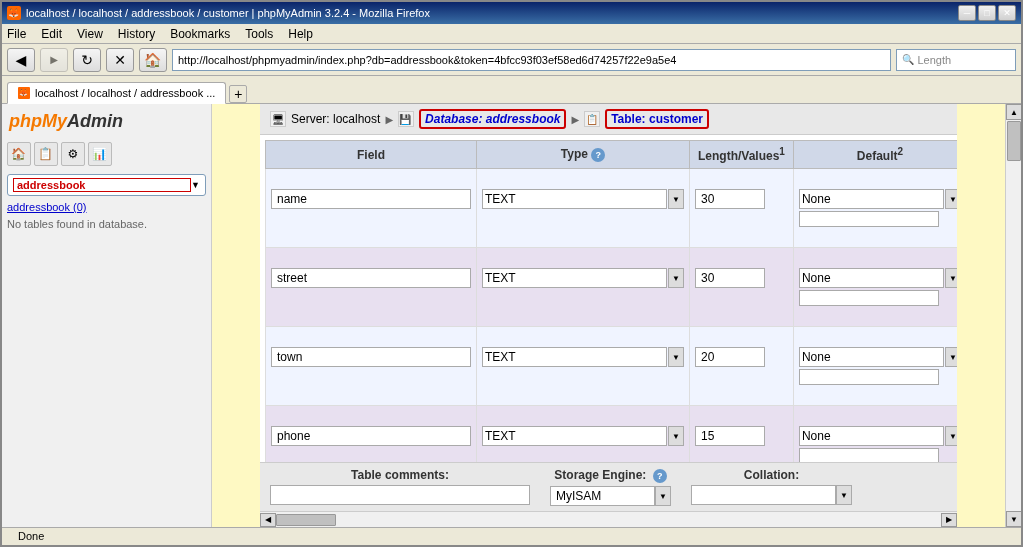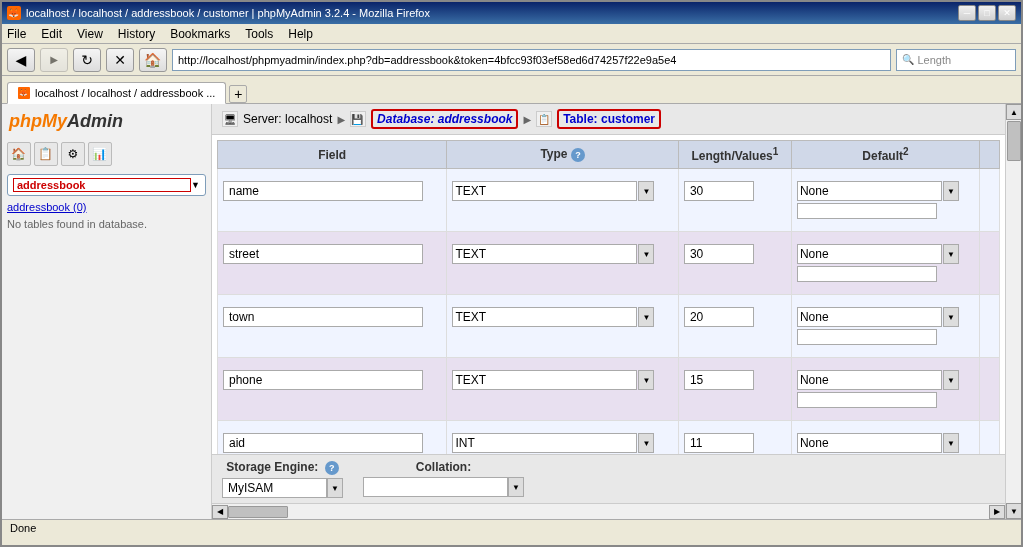--- a/index.html
+++ b/index.html
@@ -24,21 +24,21 @@
     .address-text { font-size: 11px; color: #000; }
     .search-bar { width: 120px; height: 22px; border: 1px solid #7f9db9; background: white; display: flex; align-items: center; padding: 2px 5px; }
 
     .tab-bar { background: #ece9d8; padding: 3px 5px 0; display: flex; align-items: flex-end; border-bottom: 1px solid #aaa; height: 28px; }
     .tab { background: #ece9d8; border: 1px solid #aaa; border-bottom: none; padding: 3px 10px; font-size: 11px; border-radius: 3px 3px 0 0; display: flex; align-items: center; gap: 5px; height: 22px; }
     .tab.active { background: white; border-bottom: 1px solid white; margin-bottom: -1px; z-index: 1; }
     .tab-icon { width: 12px; height: 12px; background: #ff6600; border-radius: 1px; display: inline-flex; align-items: center; justify-content: center; color: white; font-size: 7px; }
     .tab-plus { width: 18px; height: 18px; border: 1px solid #aaa; background: #ece9d8; border-radius: 2px; display: flex; align-items: center; justify-content: center; cursor: pointer; font-size: 14px; margin-left: 3px; }
 
     
-    .content-area { display: flex; flex: 1; background: #fef9c3; overflow: hidden; }
+    .content-area { display: flex; flex: 1; background: #fef9c3; overflow: hidden; gap: 48px; }
 
     
     .sidebar { width: 210px; min-width: 210px; background: #f0f0f0; border-right: 1px solid #ccc; padding: 5px; overflow-y: auto; }
     .phpmyadmin-logo { color: #f57900; font-size: 18px; font-weight: bold; font-style: italic; margin-bottom: 8px; padding: 2px; }
     .phpmyadmin-logo span { color: #333; }
     .sidebar-icons { display: flex; gap: 3px; margin-bottom: 8px; }
     .sidebar-icon { width: 24px; height: 24px; background: #e8e8e8; border: 1px solid #bbb; display: flex; align-items: center; justify-content: center; cursor: pointer; font-size: 12px; border-radius: 2px; }
     .db-label { font-size: 11px; color: #666; margin-bottom: 3px; }
     .db-select { width: 100%; height: 22px; border: 1px solid #7f9db9; font-size: 11px; background: white; display: flex; align-items: center; padding: 2px 5px; cursor: pointer; border-radius: 3px; position: relative; }
     .db-select-text { flex: 1; color: #cc0000; font-weight: bold; border: 1px solid #cc0000; padding: 0 3px; }
@@ -53,21 +53,21 @@
     .bc-sep { color: #666; font-size: 10px; }
     .bc-db { color: #0000cc; border: 2px solid #cc0000; border-radius: 3px; padding: 1px 4px; font-weight: bold; cursor: pointer; font-style: italic; }
     .bc-table { color: #0000cc; border: 2px solid #cc0000; border-radius: 3px; padding: 1px 4px; font-weight: bold; cursor: pointer; }
 
     
     .table-area { flex: 1; overflow: auto; padding: 5px; background: white; }
 
     
     .col-table { width: 100%; border-collapse: collapse; font-size: 12px; }
     .col-table th { background: #d0d8e8; padding: 5px 8px; border: 1px solid #bbb; text-align: center; font-weight: bold; color: #333; }
-    .col-table td { padding: 12px 5px; border: 1px solid #ddd; vertical-align: top; }
+    .col-table td { padding: 20px 5px; border: 1px solid #ddd; vertical-align: top; }
     .col-table tr.row-light td { background: #f0f4ff; }
     .col-table tr.row-dark td { background: #e8e0f0; }
 
     .field-input { width: 200px; height: 20px; border: 1px solid #aaa; padding: 2px 5px; font-size: 12px; background: white; }
     .type-select { width: 185px; height: 20px; border: 1px solid #aaa; font-size: 12px; padding: 2px; background: white; display: inline-flex; align-items: center; }
     .length-input { width: 70px; height: 20px; border: 1px solid #aaa; padding: 2px 5px; font-size: 12px; background: white; }
     .default-select { width: 145px; height: 20px; border: 1px solid #aaa; font-size: 12px; padding: 2px; background: white; display: inline-flex; align-items: center; }
     .select-wrapper { display: flex; align-items: center; gap: 1px; }
     .select-arrow { width: 16px; height: 20px; background: #ddd; border: 1px solid #aaa; display: flex; align-items: center; justify-content: center; font-size: 8px; }
     .extra-input { width: 140px; height: 16px; border: 1px solid #aaa; background: white; margin-top: 2px; }
@@ -84,21 +84,21 @@
     .collation-select-wrap { display: flex; align-items: center; }
     .collation-select { width: 145px; height: 20px; border: 1px solid #aaa; font-size: 12px; background: white; }
 
     
     .h-scroll { height: 16px; background: #f0f0f0; border-top: 1px solid #ccc; display: flex; align-items: center; }
     .scroll-track { flex: 1; background: #f0f0f0; height: 12px; position: relative; }
     .scroll-thumb { background: #c0c0c0; border: 1px solid #999; height: 12px; width: 60px; position: absolute; left: 0; border-radius: 1px; }
     .scroll-btn { width: 16px; height: 14px; background: #ddd; border: 1px solid #999; display: flex; align-items: center; justify-content: center; font-size: 8px; cursor: pointer; }
 
     
-    .status-bar { background: #ece9d8; border-top: 1px solid #aaa; padding: 2px 8px; font-size: 11px; height: 26px; }
+    .status-bar { background: #ece9d8; border-top: 1px solid #aaa; padding: 2px 16px; font-size: 11px; height: 18px; }
 
     
     .v-scroll { width: 16px; background: #f0f0f0; border-left: 1px solid #ccc; display: flex; flex-direction: column; }
     .v-scroll-btn { width: 16px; height: 16px; background: #ddd; border: 1px solid #999; display: flex; align-items: center; justify-content: center; font-size: 8px; cursor: pointer; }
     .v-scroll-track { flex: 1; background: #f0f0f0; }
     .v-scroll-thumb { background: #c0c0c0; border: 1px solid #999; width: 14px; height: 40px; margin: 1px auto; border-radius: 1px; }
 
     .help-icon { display: inline-flex; align-items: center; justify-content: center; width: 14px; height: 14px; background: #6699cc; border-radius: 50%; color: white; font-size: 9px; font-weight: bold; cursor: pointer; }
   </style>
 </head>
@@ -309,20 +309,24 @@
                 </div>
                 <div><input class="extra-input" type="text" style=""></div>
               </td>
               <td></td>
             </tr>
           </tbody>
         </table>
       </div>
 
       <div class="bottom-bar">
+        <div class="bottom-group">
+          <div class="bottom-label">Table comments:</div>
+          <input class="bottom-input" type="text" style="">
+        </div>
         <div class="engine-group">
           <div class="bottom-label">
             <span>Storage Engine:</span>
             <span class="help-icon" style="margin-left:3px;">?</span>
           </div>
           <div class="engine-select-wrap">
             <div class="engine-select">MyISAM</div>
             <div class="select-arrow">▼</div>
           </div>
         </div>

